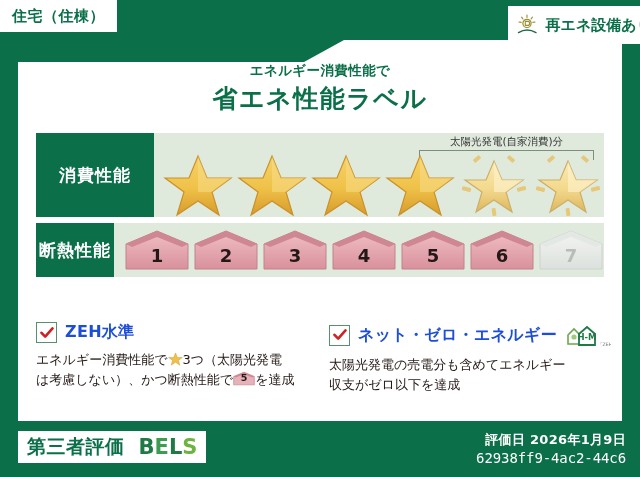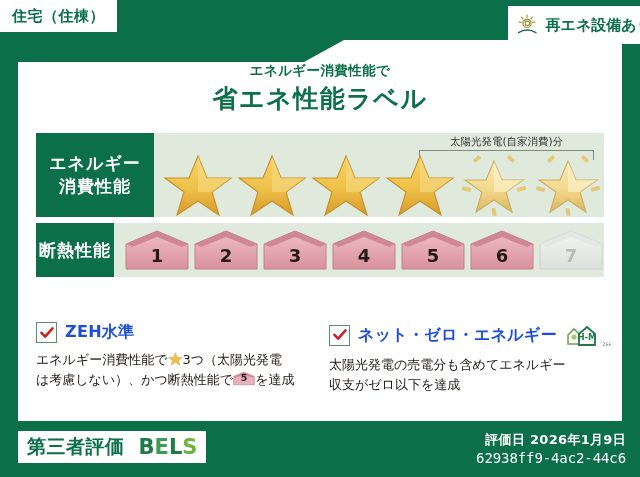--- a/index.html
+++ b/index.html
@@ -148,21 +148,20 @@
 
   <div class="panel">
 
     <div class="title-small">エネルギー消費性能で</div>
     <div class="title-big">省エネ性能ラベル</div>
 
     <div class="rows">
 
       <div class="row energy">
         <div class="row-label">
-          <span>エネルギー</span>
           <span>消費性能</span>
         </div>
         <div class="row-body">
 
           <div class="solar-annot">
             <div class="cap">太陽光発電(自家消費)分</div>
             <div class="bracket"></div>
           </div>
 
           <div class="stars">

